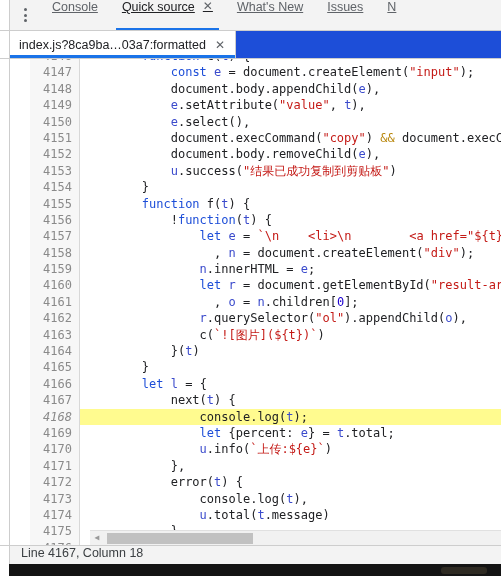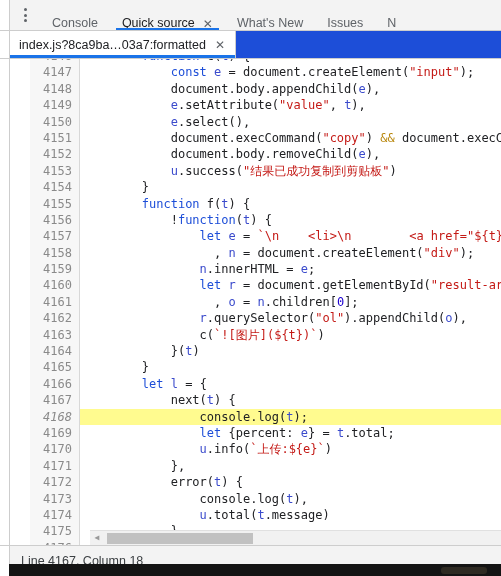--- a/index.html
+++ b/index.html
@@ -51,27 +51,28 @@
   }
   .kebab i {
     display: block;
     width: 3px;
     height: 3px;
     border-radius: 50%;
     background: #5f6368;
   }
   .tab {
     display: flex;
-    align-items: flex-end;
+    align-items: flex-start;
     padding: 0 12px;
     font-size: 12.5px;
     color: #5f6368;
     white-space: nowrap;
     cursor: pointer;
     position: relative;
+    text-decoration: underline;
   }
   .tab.active {
     color: #202124;
   }
   .tab.active::after {
     content: "";
     position: absolute;
     left: 6px;
     right: 6px;
     bottom: 0;
@@ -230,21 +231,20 @@
     cursor: pointer;
   }
 
   
   .statusbar {
     height: 30px;
     min-height: 30px;
     background: #f3f3f3;
     border-top: 1px solid #cdcdcd;
     display: flex;
-    align-items: center;
     overflow: hidden;
   }
   .statusbar-left-edge {
     width: 9px;
     height: 100%;
     background: #ffffff;
     border-right: 1px solid #cdcdcd;
   }
   .status-text {
     padding-left: 11px;

